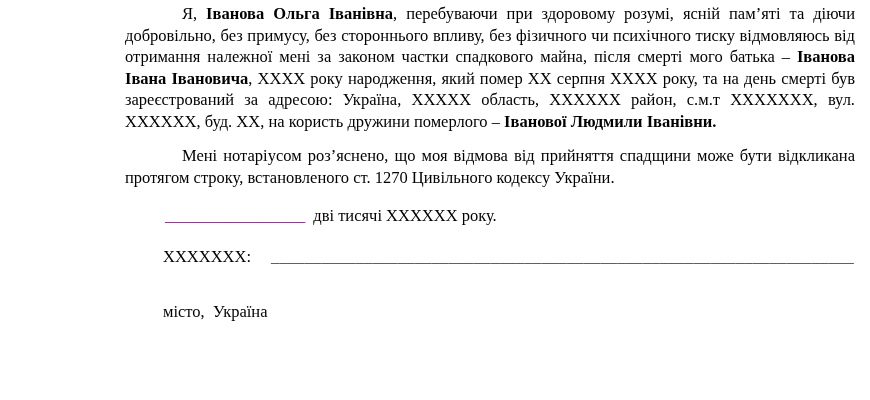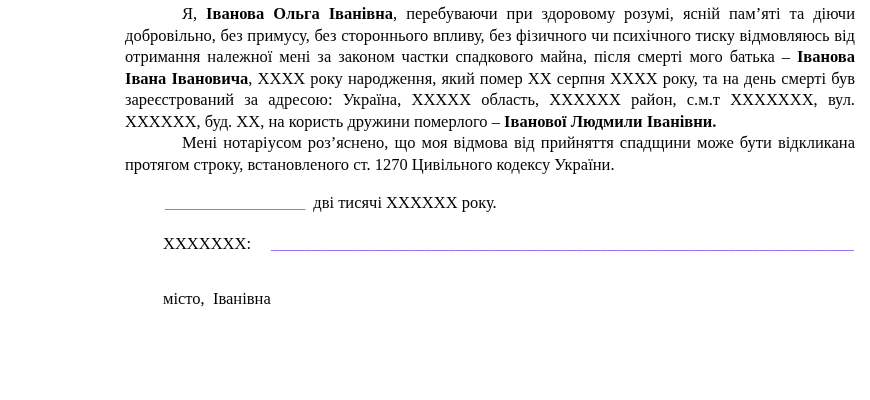--- a/index.html
+++ b/index.html
@@ -23,20 +23,21 @@
     left: 125px;
     top: 3px;
     width: 730px;
   }
   .para {
     margin: 0;
     text-align: justify;
     text-indent: 57px;
   }
   .para.spaced {
+    margin-top: 13px;
   }
   .bold {
     font-weight: bold;
   }
   .date-line {
     margin: 17px 0 0 0;
     padding-left: 40px;
     white-space: pre-wrap;
   }
   .date-text {
@@ -52,34 +53,34 @@
     margin-left: 20px;
     letter-spacing: 0.2px;
     margin-top: 9px;
   }
   .footer-line {
     margin: 34px 0 0 0;
     padding-left: 38px;
     white-space: pre-wrap;
   }
   .blank {
-    color: #8b5cf6;
+    color: #701a75;
   }
 </style>
 </head>
 <body>
 
 <div class="page">
   <div class="content">
 
     <p class="para"><span>Я, </span><span class="bold">Іванова Ольга Іванівна</span><span>, перебуваючи при здоровому розумі, ясній пам’яті та діючи добровільно, без примусу, без стороннього впливу, без фізичного чи психічного тиску відмовляюсь від отримання належної мені за законом частки спадкового майна, після смерті мого батька – </span><span class="bold">Іванова Івана Івановича</span><span>, ХХХХ року народження, який помер ХХ серпня ХХХХ року, та на день смерті був зареєстрований за адресою: Україна, ХХХХХ область, ХХХХХХ район, с.м.т ХХХХХХХ, вул. ХХХХХХ, буд. ХХ, на користь дружини померлого – </span><span class="bold">Іванової Людмили Іванівни.</span></p>
 
     <p class="para spaced">Мені нотаріусом роз’яснено, що моя відмова від прийняття спадщини може бути відкликана протягом строку, встановленого ст. 1270 Цивільного кодексу України.</p>
 
 
     <p class="date-line"><span class="blank">_________________</span><span class="date-text">дві тисячі ХХХХХХ року.</span></p>
 
     <p class="sig-line"><span>ХХХХХХХ:</span><span class="blank sig-blank">_____________________________________________________________________</span></p>
 
-    <p class="footer-line">місто,  Іванівна</p>
+    <p class="footer-line">місто,  Україна</p>
 
   </div>
 </div>
 
 </body></html>

